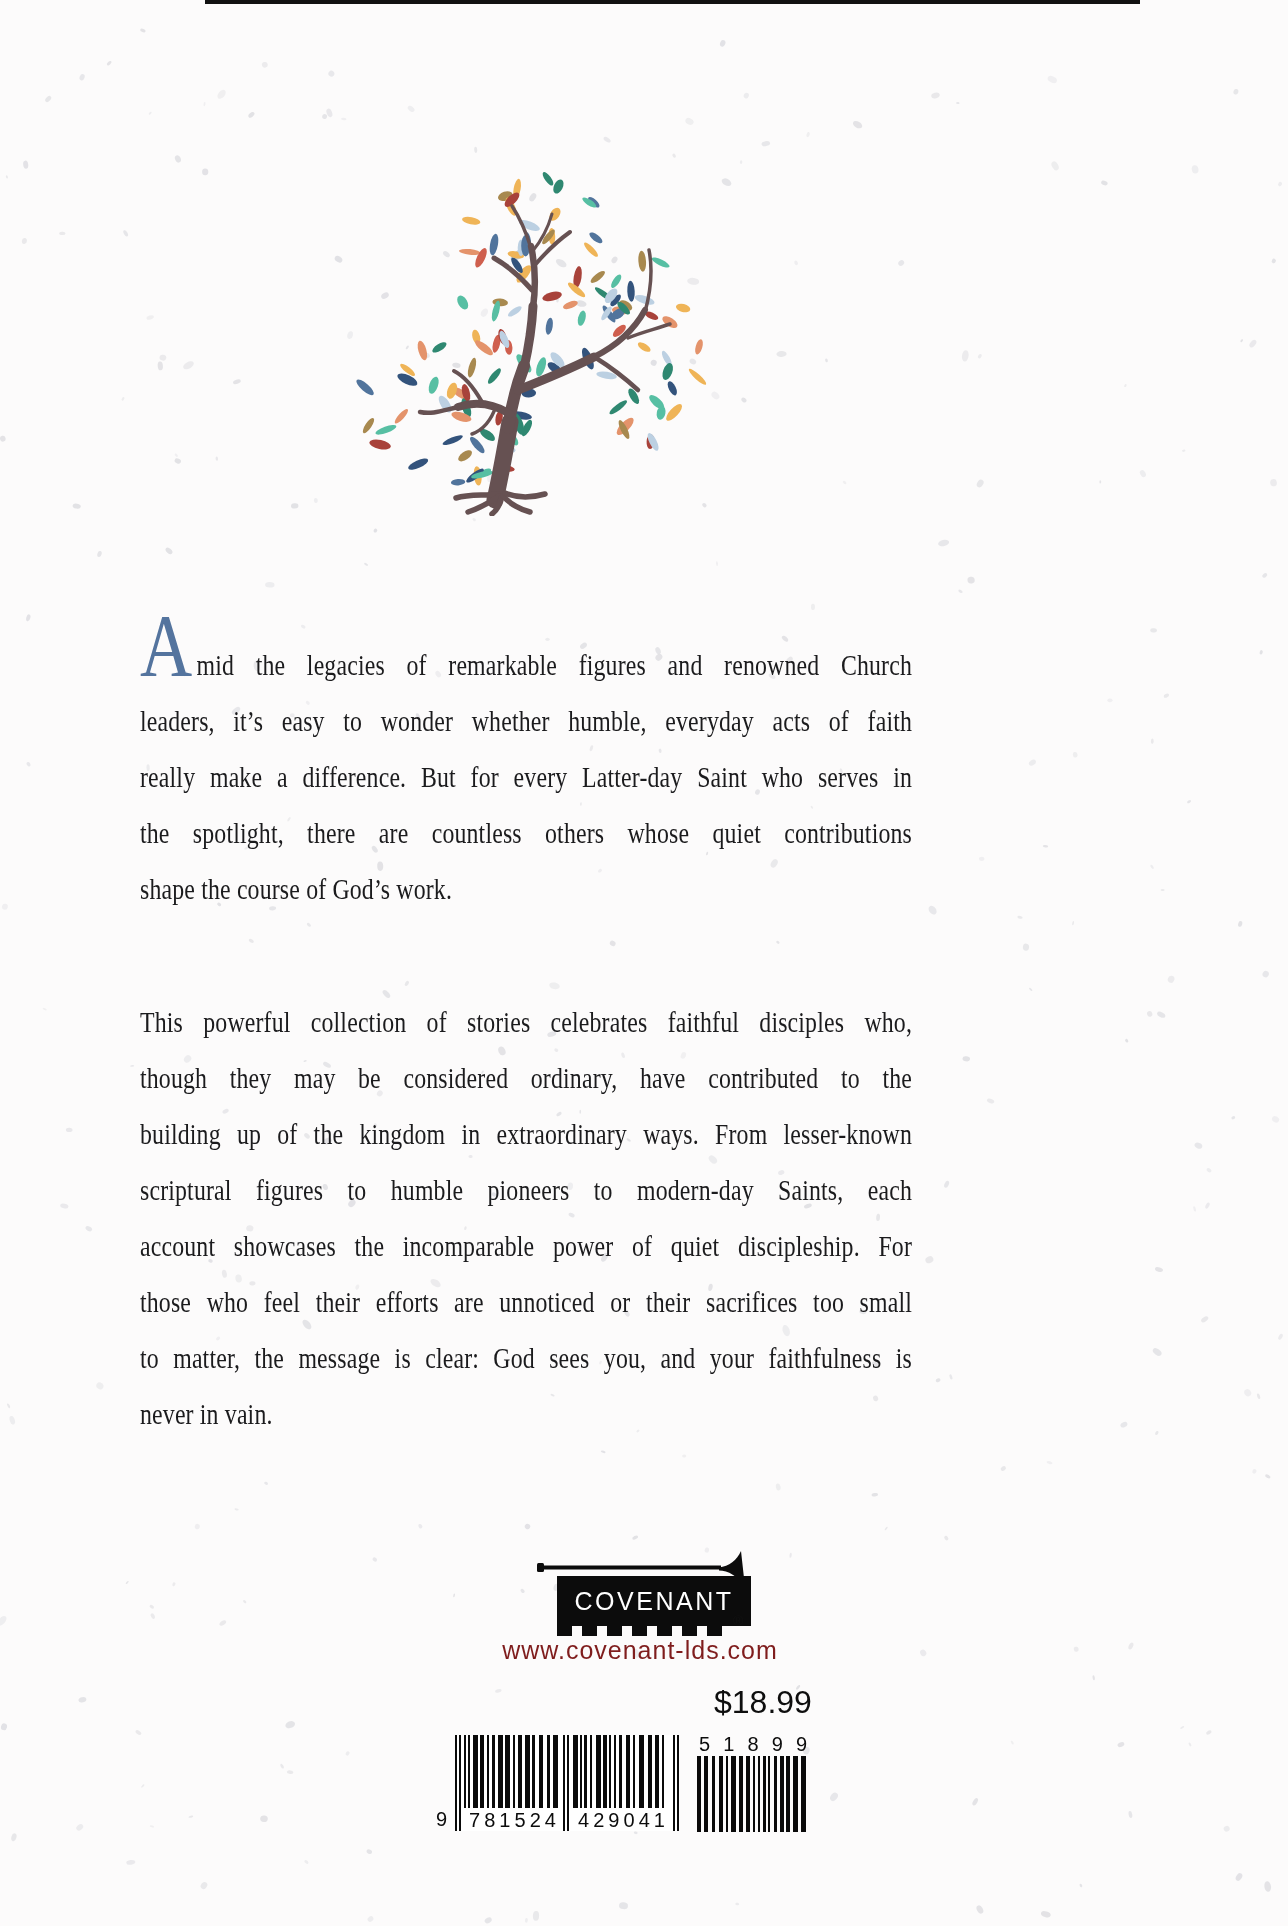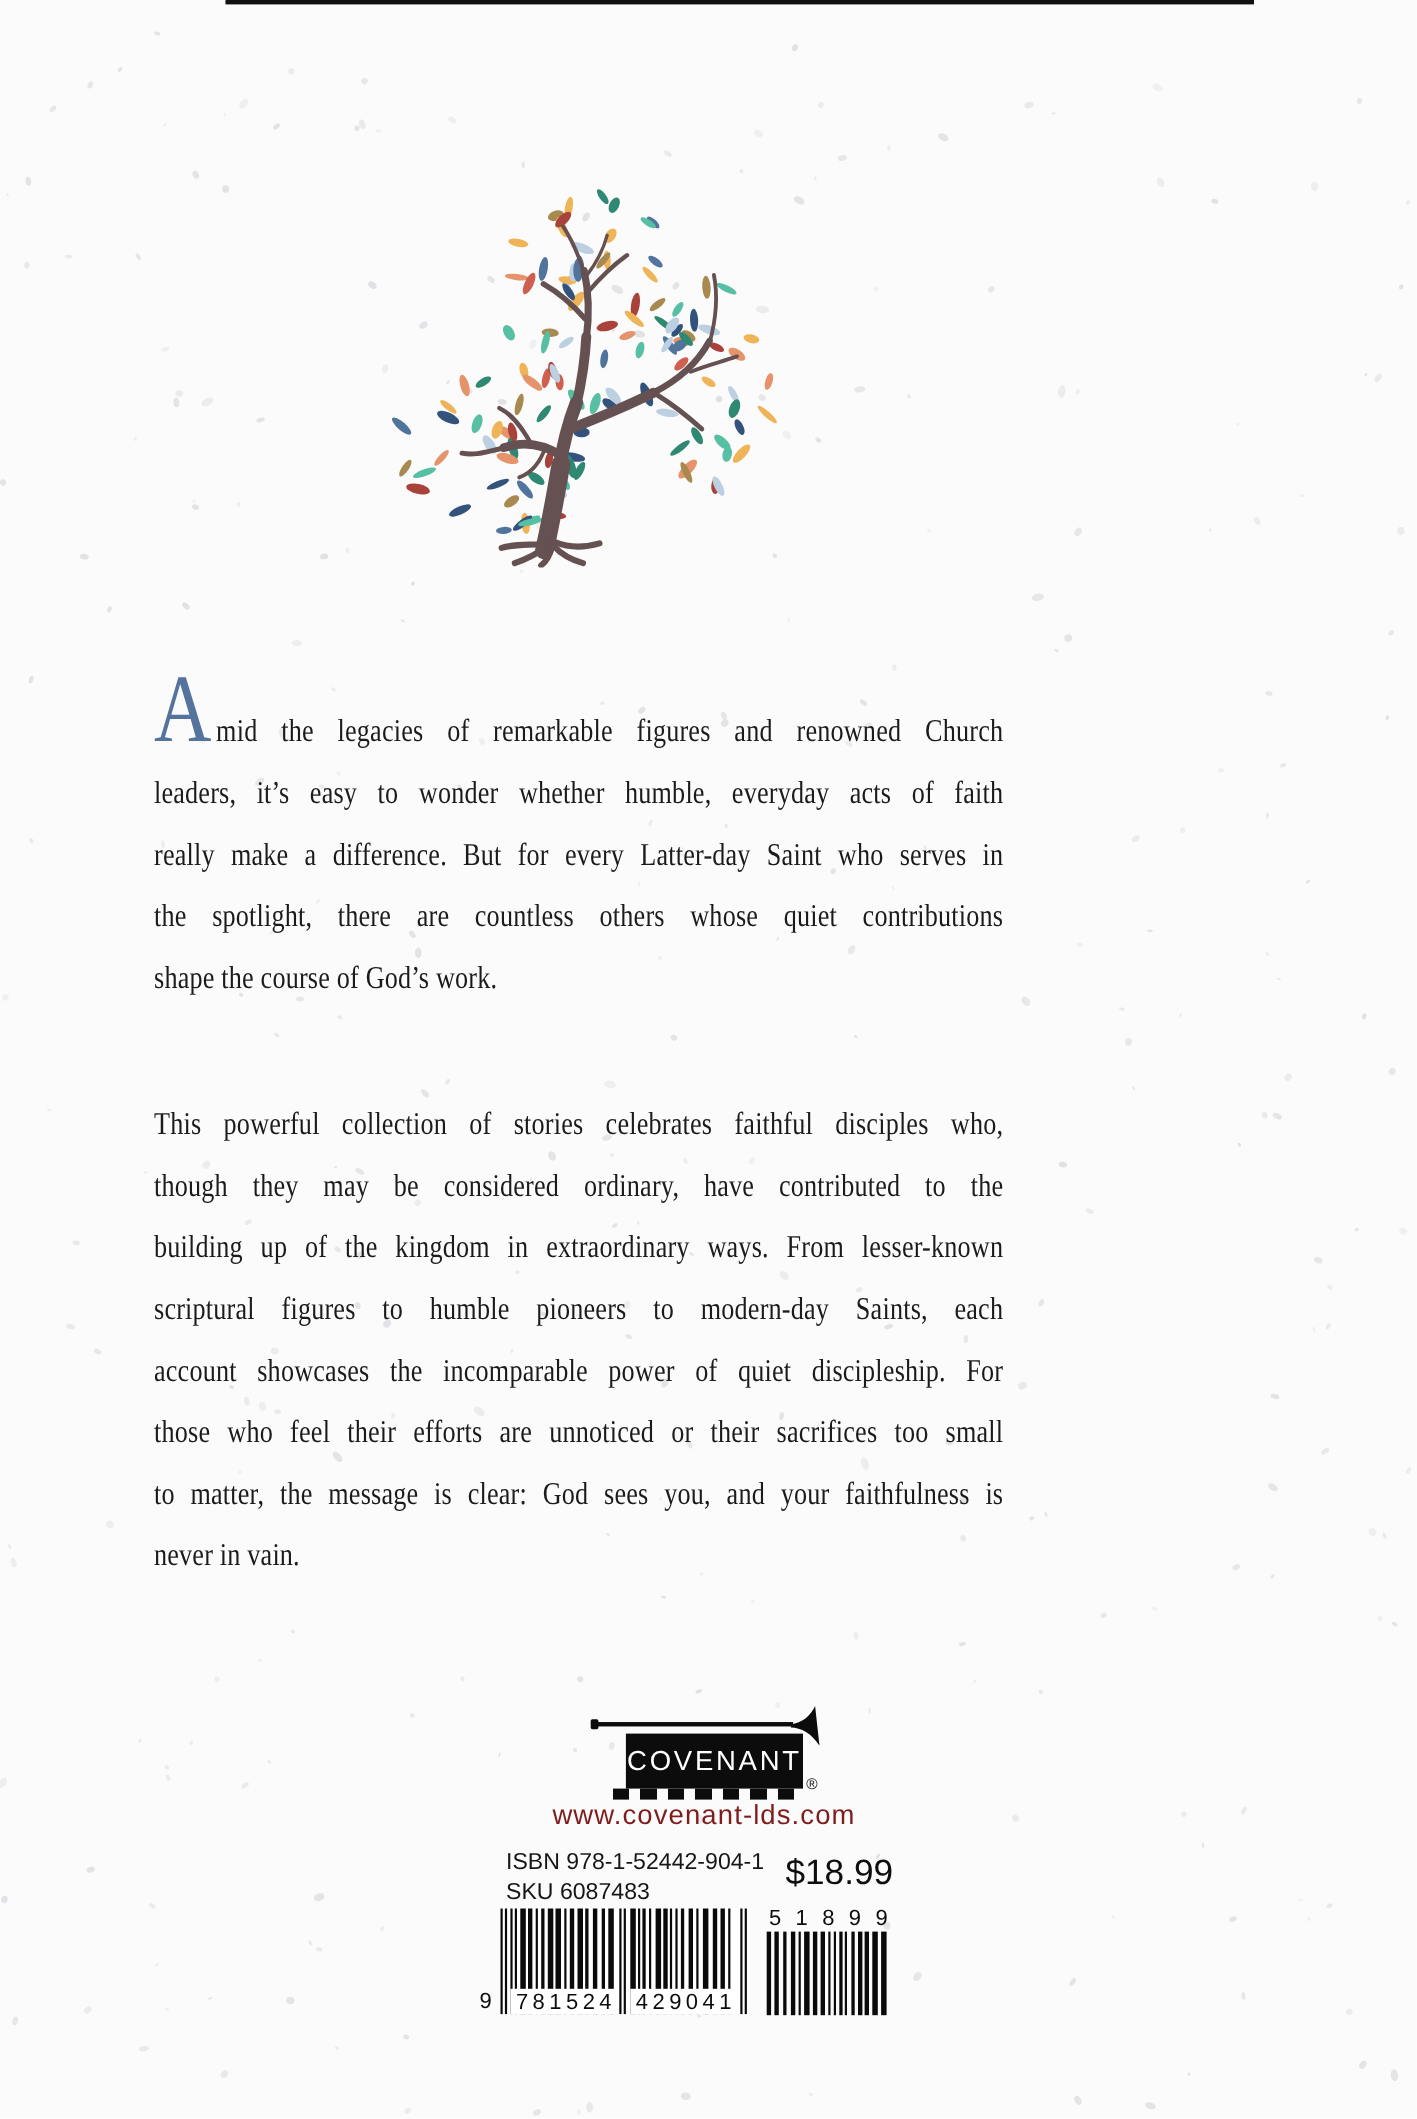--- a/index.html
+++ b/index.html
@@ -22,23 +22,23 @@
   }
   #para1 { top:637px; }
   #para2 { top:994px; }
   .tline { height:56px; line-height:56px; text-align:justify; text-align-last:justify; white-space:nowrap; }
   .tline.last { text-align-last:left; }
   .dropcap { font-size:88px; line-height:0; color:#54749e; padding-right:5px; }
 
   .logo-cluster { position:absolute; left:536px; top:1550px; width:230px; height:92px; }
   .trumpet { position:absolute; left:0; top:0; }
   .logo-box {
-    position:absolute; left:21px; top:26px; width:161px; height:50px; background:#0c0c0c;
+    position:absolute; left:21px; top:26px; width:194px; height:50px; background:#0c0c0c;
     display:flex; align-items:center; justify-content:center;
-    color:#fff; font-family:"Liberation Sans", sans-serif; font-size:25px; letter-spacing:2.5px;margin-left:12px;
+    color:#fff; font-family:"Liberation Sans", sans-serif; font-size:25px; letter-spacing:2.5px;
   }
   .logo-teeth {
     position:absolute; left:21px; top:76px; width:168px; height:10px;
     background:repeating-linear-gradient(90deg, #0c0c0c 0 15px, transparent 15px 25px);
   }
   .reg { position:absolute; left:197px; top:63px; font-family:"Liberation Sans", sans-serif; font-size:14px; color:#111; }
 
   .website {
     position:absolute; left:0; right:8px; top:1636px; text-align:center;
     font-family:"Liberation Sans", sans-serif; font-size:25px; color:#7f1d1d; letter-spacing:1px;
@@ -587,24 +587,20 @@
     </svg>
     <div class="logo-box">
       <span>COVENANT</span>
     </div>
     <div class="logo-teeth"></div>
     <div class="reg">®</div>
   </div>
 
   <div class="website">www.covenant-lds.com</div>
 
-  <div class="retail-isbn">
-    <div>ISBN 978-1-52442-904-1</div>
-    <div>SKU 6087483</div>
-  </div>
   <div class="retail-price">$18.99</div>
 
   <div class="barcode-main" id="bcmain">
     <div class="digit-left">9</div>
     <div class="digit-strip" id="bcg1">
         <span>7</span>
         <span>8</span>
         <span>1</span>
         <span>5</span>
         <span>2</span>

